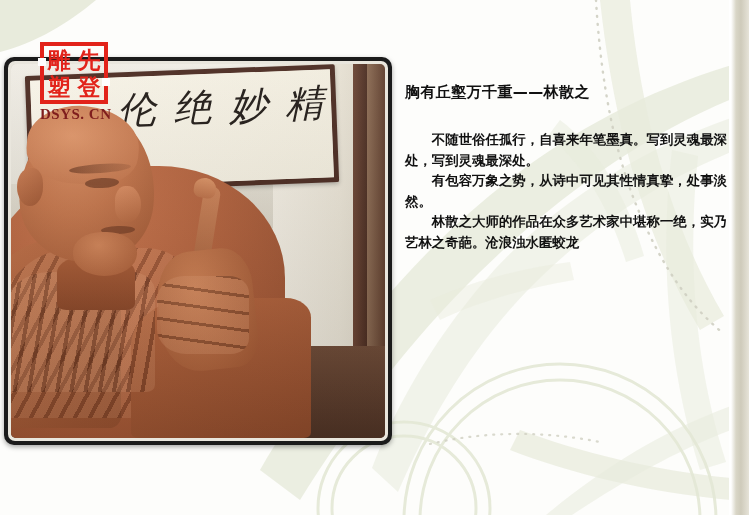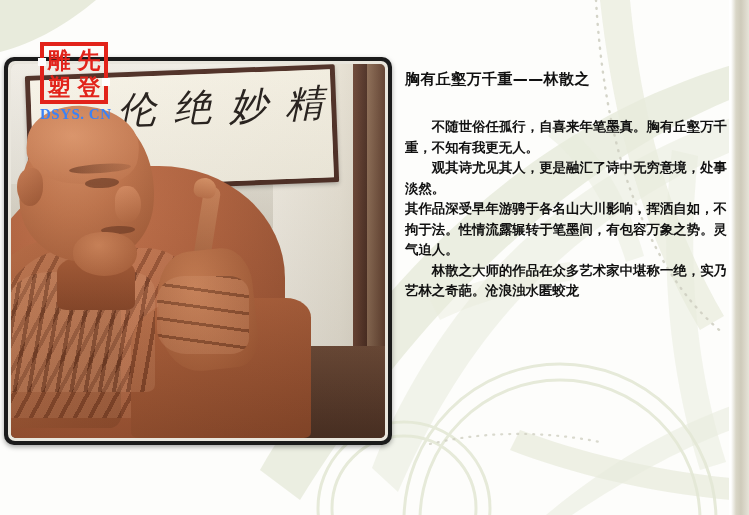--- a/index.html
+++ b/index.html
@@ -249,28 +249,28 @@
   .seal-grid span{
     display:flex;align-items:center;justify-content:center;
     font-family:"DejaVu Serif","Liberation Serif",serif;
     font-weight:700;font-size:23px;line-height:1;
     color:#e2231a;
   }
   .seal-url{
     margin-top:2px;
     font-family:"Liberation Serif","DejaVu Serif",serif;
     font-weight:700;font-size:15px;letter-spacing:.5px;
-    color:#3b82f6;
+    color:#7f1d1d;
     text-align:left;
   }
 
   
   #article{
     position:absolute;
-    left:405px;top:70px;width:322px;
+    left:405px;top:83px;width:322px;
     z-index:20;
   }
   #article-title{
     font-family:"DejaVu Sans","Liberation Sans",sans-serif;
     font-weight:700;
     font-size:15px;
     color:#111111;
     letter-spacing:.4px;
     margin:0 0 28px 0;
     white-space:nowrap;
@@ -390,20 +390,19 @@
         <span>塑</span>
         <span>登</span>
       </div>
     </div>
     <div class="seal-url">DSYS. CN</div>
   </div>
 
   <div id="article">
     <h1 id="article-title">胸有丘壑万千重——林散之</h1>
     <div id="article-body">
-        <p class="para">不随世俗任孤行，自喜来年笔墨真。胸有丘壑万千重，不知有我更无人。</p>
-        <p class="para">观其诗尤见其人，更是融汇了诗中无穷意境，处事淡然。</p>
-        <p class="para noindent">其作品深受早年游骋于各名山大川影响，挥洒自如，不拘于法。性情流露辗转于笔墨间，有包容万象之势。灵气迫人。</p>
+        <p class="para">不随世俗任孤行，自喜来年笔墨真。写到灵魂最深处，写到灵魂最深处。</p>
+        <p class="para">有包容万象之势，从诗中可见其性情真挚，处事淡然。</p>
         <p class="para">林散之大师的作品在众多艺术家中堪称一绝，实乃艺林之奇葩。沧浪浊水匿蛟龙</p>
       </div>
   </div>
 
 </div>
 
 </body></html>

